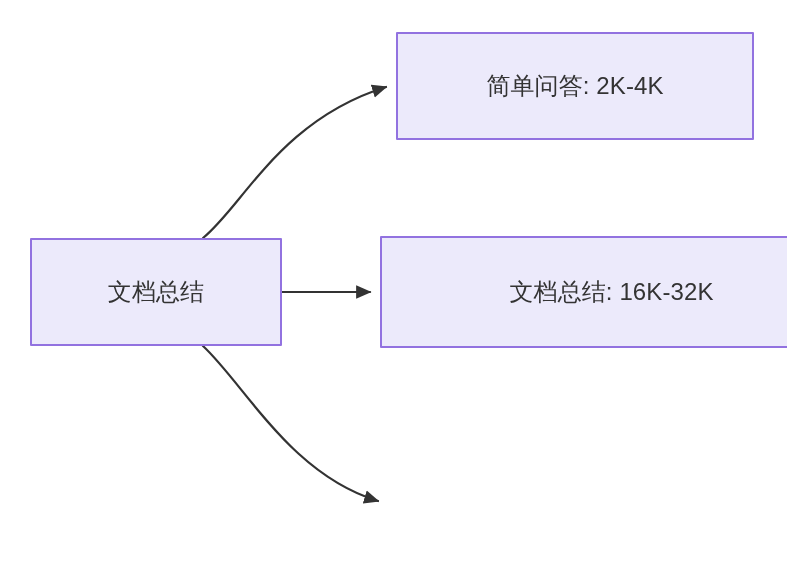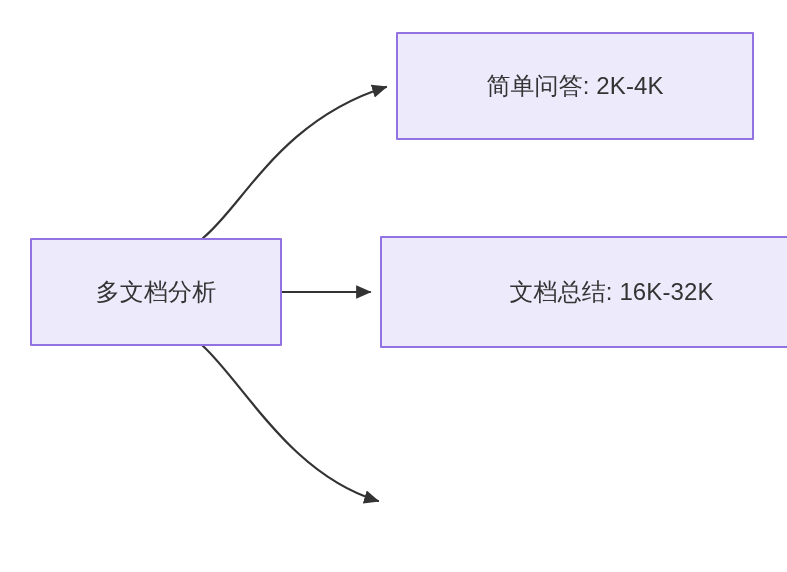--- a/index.html
+++ b/index.html
@@ -66,21 +66,21 @@
     </defs>
 
     <path d="M 203,238 C 243,206 280,120 386,87" fill="none" stroke="#333333" stroke-width="2.2" stroke-linecap="round" marker-end="url(#arrow-head)"></path>
 
     <path d="M 282,292 L 370,292" fill="none" stroke="#333333" stroke-width="2.2" stroke-linecap="round" marker-end="url(#arrow-head)"></path>
 
     <path d="M 203,346 C 245,385 290,474 378,501" fill="none" stroke="#333333" stroke-width="2.2" stroke-linecap="round" marker-end="url(#arrow-head)"></path>
   </svg>
 
   <div class="node" id="node-task-type">
-    <span class="node-label">多文档分析</span>
+    <span class="node-label">文档总结</span>
   </div>
 
   <div class="node" id="node-simple-qa">
     <span class="node-label">简单问答: 2K-4K</span>
   </div>
 
   <div class="node" id="node-doc-summary">
     <span class="node-label">文档总结: 16K-32K</span>
   </div>
 

